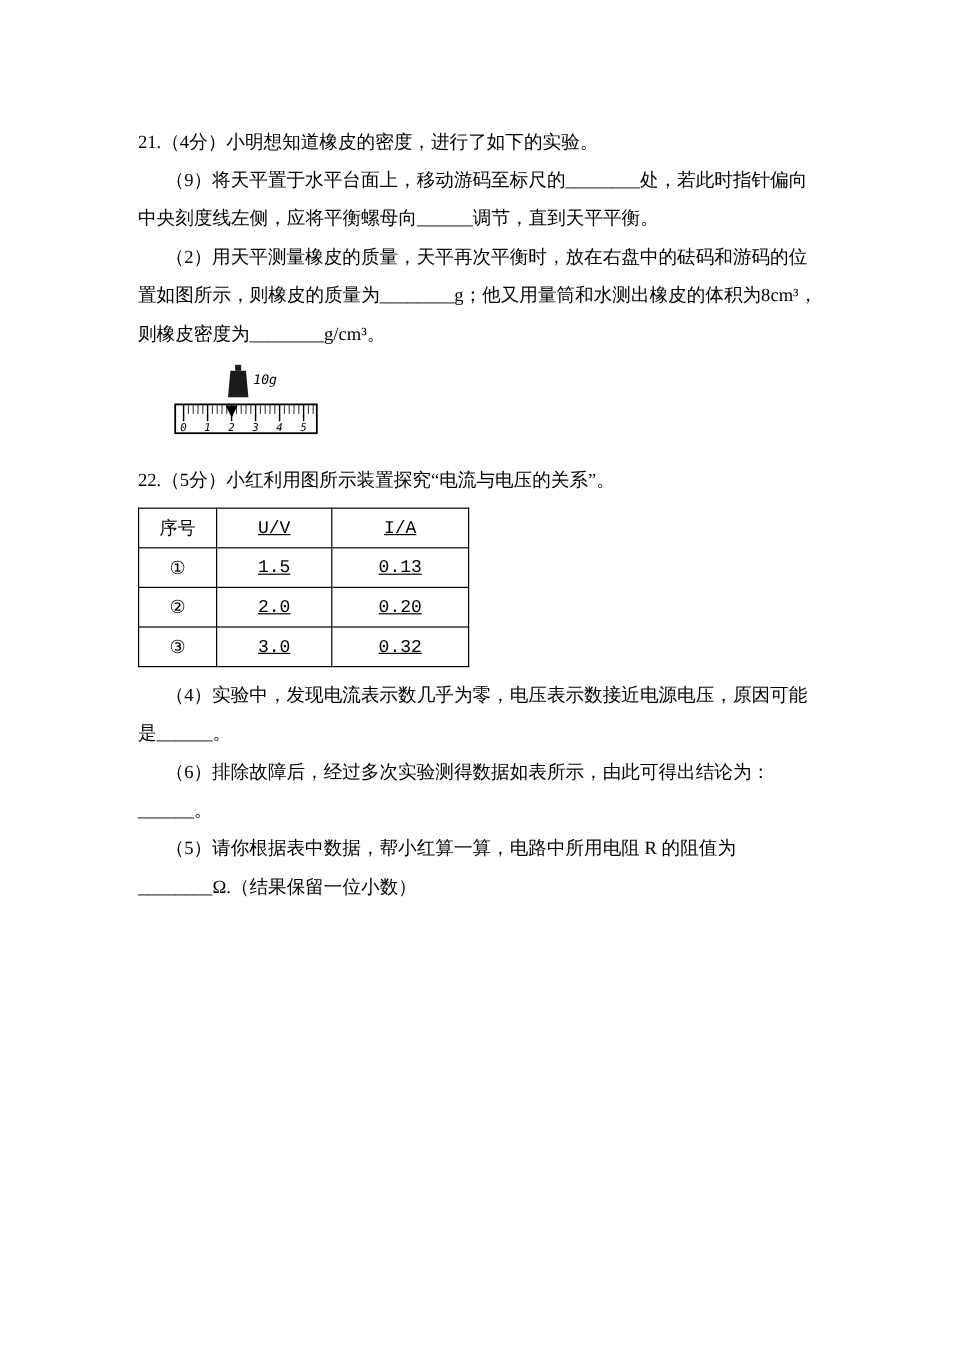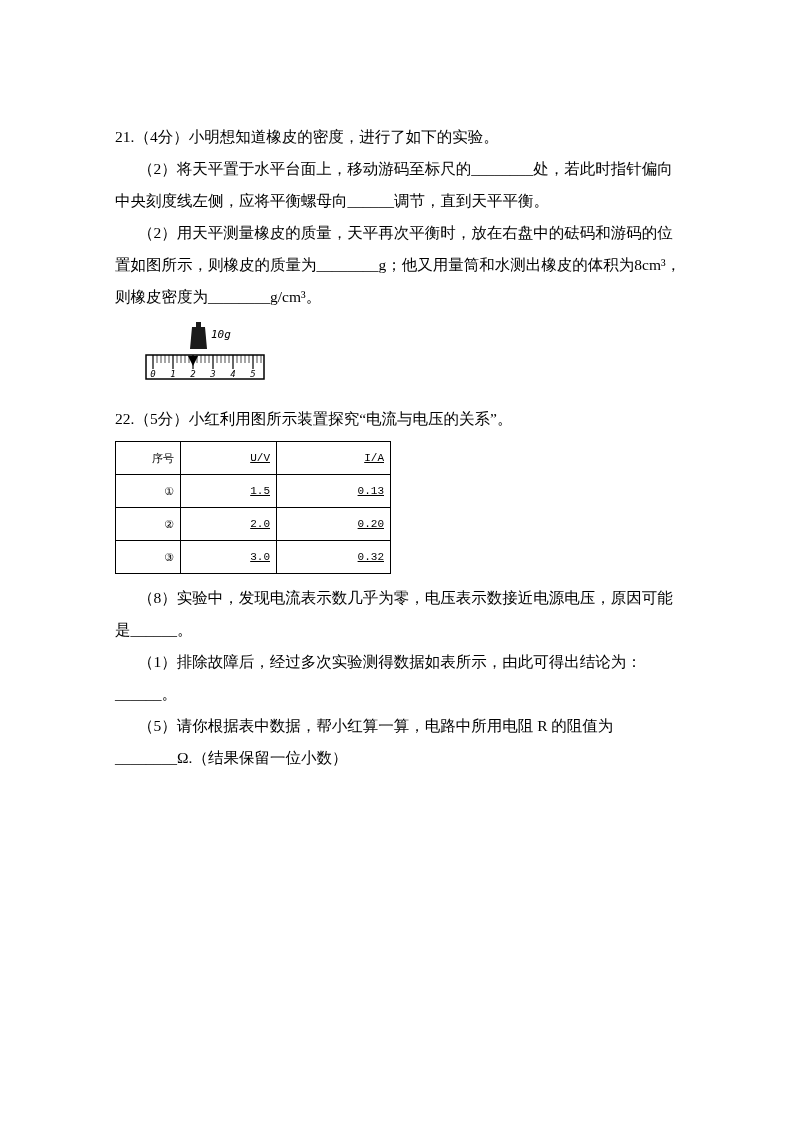--- a/index.html
+++ b/index.html
@@ -9,21 +9,21 @@
     width: 794px;
     height: 1123px;
     background: #ffffff;
     color: #000000;
     font-family: "Liberation Serif", "DejaVu Serif", serif;
     overflow: hidden;
   }
   .content {
     position: absolute;
     left: 115px;
-    top: 121px;
+    top: 103px;
     width: 567px;
   }
   .question { margin: 0; }
   p.q-heading, p.q-part {
     margin: 0;
     font-size: 15.5px;
     line-height: 32px;
     text-align: left;
   }
   p.q-part { text-indent: 23px; }
@@ -36,40 +36,40 @@
   }
   svg .fig-label { font-family: "DejaVu Sans Mono", monospace; font-size: 11px; }
   svg .fig-num { font-family: "DejaVu Sans Mono", monospace; font-size: 9px; text-anchor: middle; }
   table.data-table {
     border-collapse: collapse;
     margin: 6px 0 8px 0;
   }
   table.data-table th, table.data-table td {
     border: 1.5px solid #000000;
     font-weight: normal;
-    text-align: right;
+    text-align: center;
     vertical-align: middle;
     padding: 2px 6px;
     height: 33px;
-    font-size: 11px;
+    font-size: 15px;
   }
   .col-xh { width: 65px; }
   .col-u  { width: 96px; }
   .col-i  { width: 114px; }
   .mono { font-family: "Liberation Mono", "DejaVu Sans Mono", monospace; font-size: 14.5px; text-decoration: underline; }
 </style>
 </head>
 <body>
 
 <div class="page">
   <div class="content">
 
     <section class="question">
       <p class="q-heading">21.（4分）小明想知道橡皮的密度，进行了如下的实验。</p>
-      <p class="q-part">（2）将天平置于水平台面上，移动游码至标尺的________处，若此时指针偏向中央刻度线左侧，应将平衡螺母向______调节，直到天平平衡。</p>
+      <p class="q-part">（9）将天平置于水平台面上，移动游码至标尺的________处，若此时指针偏向中央刻度线左侧，应将平衡螺母向______调节，直到天平平衡。</p>
       <p class="q-part">（2）用天平测量橡皮的质量，天平再次平衡时，放在右盘中的砝码和游码的位置如图所示，则橡皮的质量为________g；他又用量筒和水测出橡皮的体积为8cm³，则橡皮密度为________g/cm³。</p>
 
       <figure class="scale-figure">
         <svg width="140" height="70" viewBox="0 0 140 70">
           <g>
             <rect x="51" y="1" width="5" height="5" fill="#1a1a1a"></rect>
             <path d="M47 6 H60 L62 28 H45 Z" fill="#1a1a1a"></path>
           </g>
           <text class="fig-label" x="66" y="17">10g</text>
           <g>
@@ -111,19 +111,19 @@
             <td class="mono">0.20</td>
           </tr>
           <tr>
             <td>③</td>
             <td class="mono">3.0</td>
             <td class="mono">0.32</td>
           </tr>
         </tbody>
       </table>
 
-      <p class="q-part">（8）实验中，发现电流表示数几乎为零，电压表示数接近电源电压，原因可能是______。</p>
-      <p class="q-part">（1）排除故障后，经过多次实验测得数据如表所示，由此可得出结论为：______。</p>
+      <p class="q-part">（4）实验中，发现电流表示数几乎为零，电压表示数接近电源电压，原因可能是______。</p>
+      <p class="q-part">（6）排除故障后，经过多次实验测得数据如表所示，由此可得出结论为：______。</p>
       <p class="q-part">（5）请你根据表中数据，帮小红算一算，电路中所用电阻 R 的阻值为________Ω.（结果保留一位小数）</p>
     </section>
 
   </div>
 </div>
 
 </body></html>

